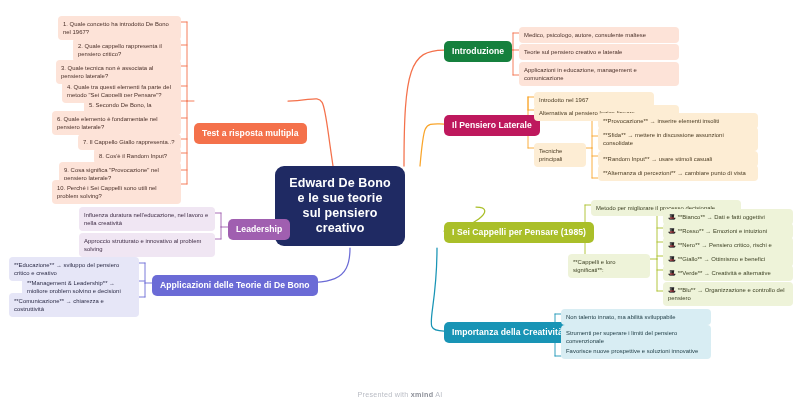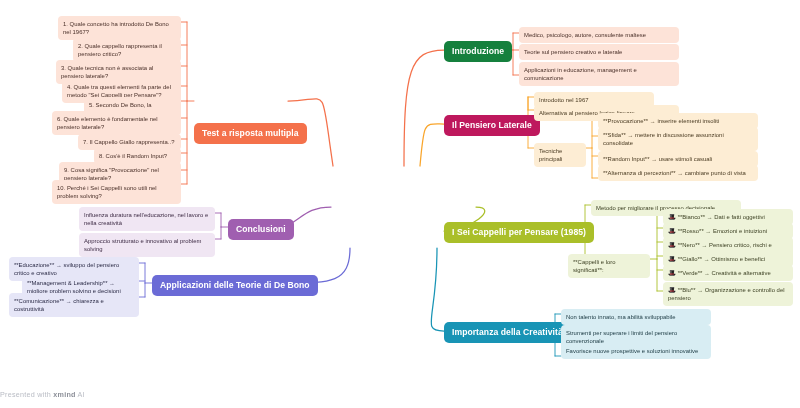--- a/index.html
+++ b/index.html
@@ -35,21 +35,21 @@
 
   
   .t-coral  {background:#fde3d8;color:#4a3029;}
   .t-amber  {background:#fdedd4;color:#4a3b22;}
   .t-green  {background:#eef3d9;color:#3c4023;}
   .t-teal   {background:#d8edf3;color:#23414a;}
   .t-purple {background:#f0e6f3;color:#3e2c45;}
   .t-indigo {background:#e6e6f7;color:#2c2c47;}
 
   .footer{
-    position:absolute;left:0;right:0;bottom:9px;
+    position:absolute;left:0;right:0;bottom:9px;text-align:center;
     font-size:7.2px;color:#b9bcc4;letter-spacing:.25px;
   }
   .footer b{color:#8d9099;font-weight:700;}
 </style>
 </head>
 <body>
 
 <div id="canvas">
 
   <svg class="links" viewBox="0 0 800 408">
@@ -105,20 +105,21 @@
       <path d="M228 227 L221 227" stroke="#a05fb0"></path>
       <path d="M221 227 L221 213 M221 227 L221 239" stroke="#a05fb0"></path>
       <path d="M221 213 L215 213 M221 239 L215 239" stroke="#a05fb0"></path>
 
       <path d="M152 283 L145 283" stroke="#6b6bd6"></path>
       <path d="M145 283 L145 263 M145 283 L145 297" stroke="#6b6bd6"></path>
       <path d="M145 263 L139 263 M145 281 L139 281 M145 297 L139 297" stroke="#6b6bd6"></path>
     </g>
   </svg>
 
+  <div class="node root" style="left:275px;top:166px;width:130px;">Edward De Bono e le sue teorie sul pensiero creativo</div>
 
   <div class="node pill" style="left:444px;top:41px;background:#15803d;">Introduzione</div>
   <div class="node leaf t-coral" style="left:519px;top:27px;width:160px;">Medico, psicologo, autore, consulente maltese</div>
   <div class="node leaf t-coral" style="left:519px;top:44px;width:160px;">Teorie sul pensiero creativo e laterale</div>
   <div class="node leaf t-coral" style="left:519px;top:62px;width:160px;">Applicazioni in educazione, management e comunicazione</div>
 
   <div class="node pill" style="left:444px;top:115px;background:#be185d;">Il Pensiero Laterale</div>
   <div class="node leaf t-amber" style="left:534px;top:92px;width:120px;">Introdotto nel 1967</div>
   <div class="node leaf t-amber" style="left:534px;top:105px;width:145px;">Alternativa al pensiero logico-lineare</div>
   <div class="node leaf mid t-amber" style="left:534px;top:143px;width:52px;">Tecniche principali</div>
@@ -166,21 +167,21 @@
   <div class="node leaf t-coral" style="left:73px;top:38px;width:108px;">2. Quale cappello rappresenta il pensiero critico?</div>
   <div class="node leaf t-coral" style="left:56px;top:60px;width:125px;">3. Quale tecnica non è associata al pensiero laterale?</div>
   <div class="node leaf t-coral" style="left:62px;top:79px;width:119px;">4. Quale tra questi elementi fa parte del metodo "Sei Cappelli per Pensare"?</div>
   <div class="node leaf t-coral" style="left:84px;top:97px;width:97px;">5. Secondo De Bono, la creatività è..?</div>
   <div class="node leaf t-coral" style="left:52px;top:111px;width:129px;">6. Quale elemento è fondamentale nel pensiero laterale?</div>
   <div class="node leaf t-coral" style="left:78px;top:134px;width:103px;">7. Il Cappello Giallo rappresenta..?</div>
   <div class="node leaf t-coral" style="left:94px;top:148px;width:87px;">8. Cos'è il Random Input?</div>
   <div class="node leaf t-coral" style="left:59px;top:162px;width:122px;">9. Cosa significa "Provocazione" nel pensiero laterale?</div>
   <div class="node leaf t-coral" style="left:52px;top:180px;width:129px;">10. Perché i Sei Cappelli sono utili nel problem solving?</div>
 
-  <div class="node pill" style="left:228px;top:219px;background:#a05fb0;">Conclusioni</div>
+  <div class="node pill" style="left:228px;top:219px;background:#a05fb0;">Leadership</div>
   <div class="node leaf t-purple" style="left:79px;top:207px;width:136px;">Influenza duratura nell'educazione, nel lavoro e nella creatività</div>
   <div class="node leaf t-purple" style="left:79px;top:233px;width:136px;">Approccio strutturato e innovativo al problem solving</div>
 
   <div class="node pill" style="left:152px;top:275px;background:#6b6bd6;">Applicazioni delle Teorie di De Bono</div>
   <div class="node leaf t-indigo" style="left:9px;top:257px;width:130px;">**Educazione** → sviluppo del pensiero critico e creativo</div>
   <div class="node leaf t-indigo" style="left:22px;top:275px;width:117px;">**Management &amp; Leadership** → migliore problem solving e decisioni</div>
   <div class="node leaf t-indigo" style="left:9px;top:293px;width:130px;">**Comunicazione** → chiarezza e costruttività</div>
 
   <div class="footer">
     <span>Presented with </span><b>xmind</b><span> AI</span>

